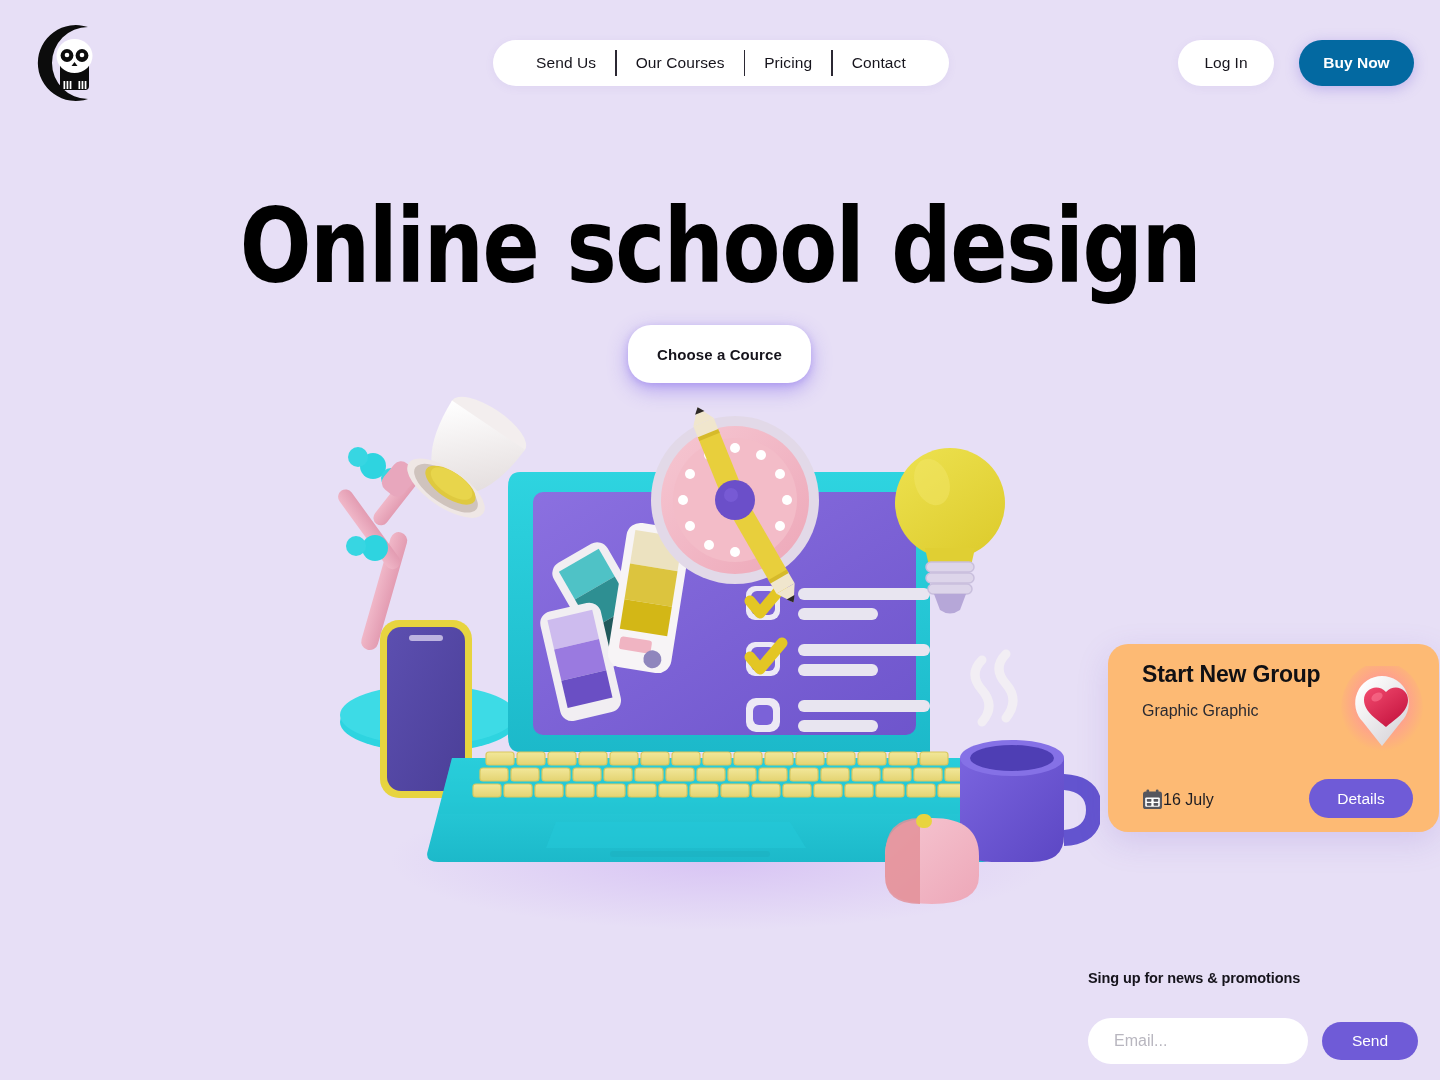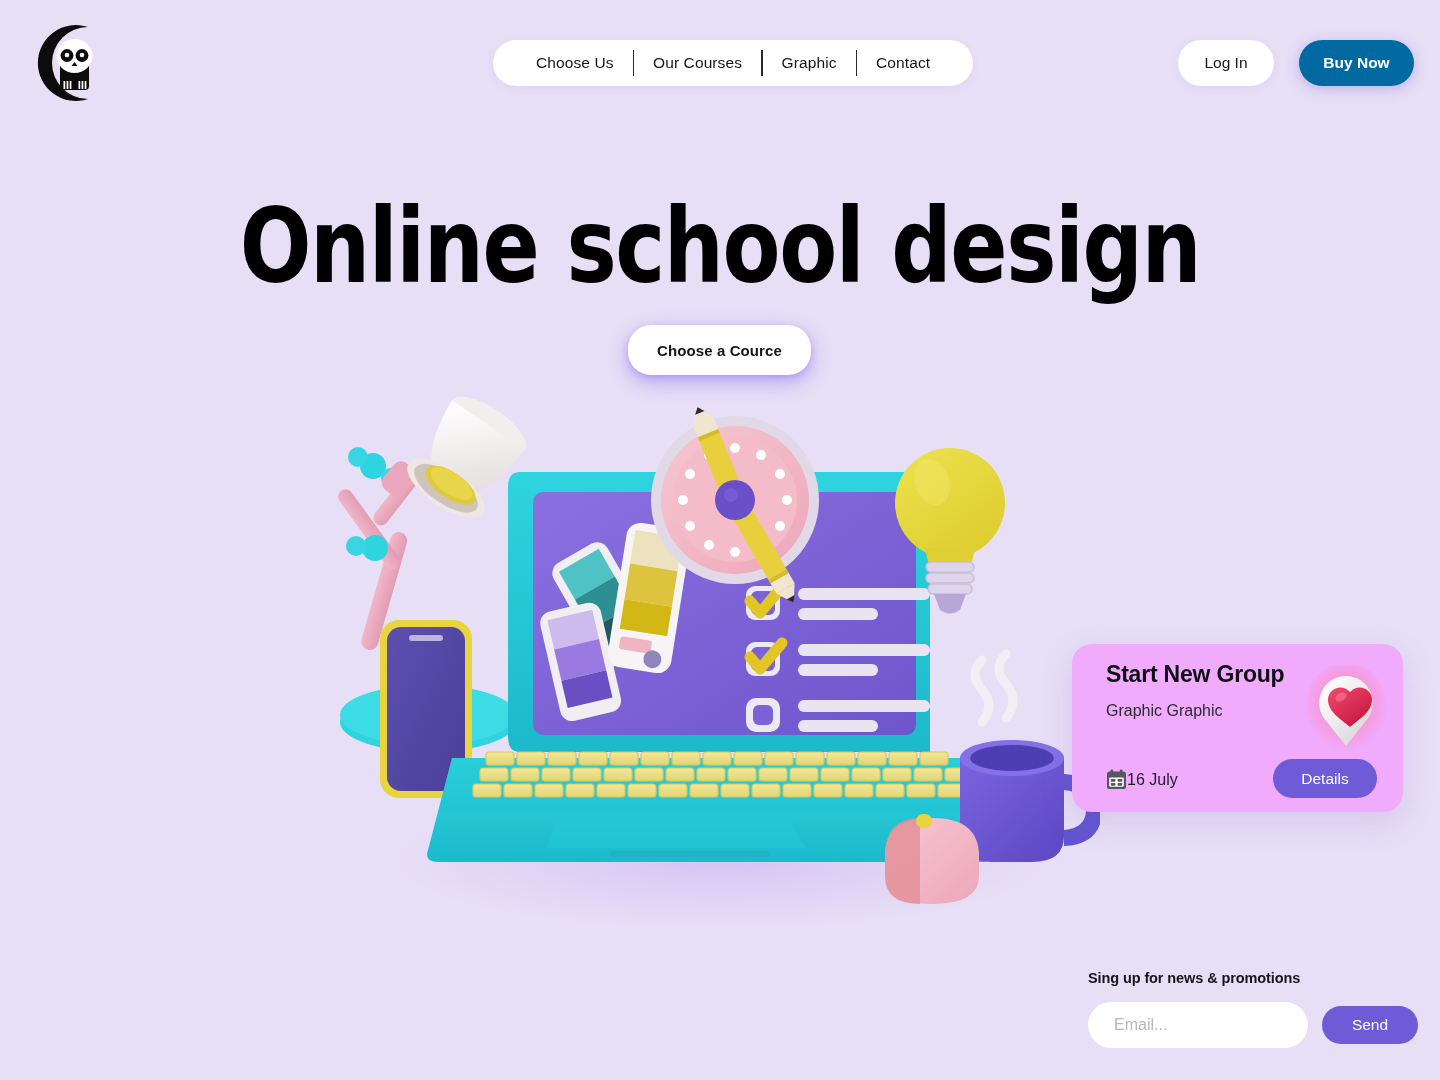--- a/index.html
+++ b/index.html
@@ -116,21 +116,21 @@
     transform: scaleY(1.18) scaleX(0.96);
     transform-origin: center top;
     z-index: 30;
   }
 
   .btn-course {
     position: absolute;
     left: 628px;
     top: 325px;
     width: 183px;
-    height: 50px;
+    height: 58px;
     background: #ffffff;
     border: none;
     border-radius: 23px;
     font-family: "Liberation Sans", sans-serif;
     font-size: 15px;
     font-weight: bold;
     color: #16141c;
     letter-spacing: 0.1px;
     cursor: pointer;
     box-shadow: 0 7px 20px rgba(120, 90, 235, 0.45),
@@ -145,25 +145,25 @@
     top: 370px;
     width: 780px;
     height: 570px;
     z-index: 10;
   }
   .illus svg { display: block; width: 780px; height: 570px; }
 
   
   .event-card {
     position: absolute;
-    left: 1072px;
+    left: 1108px;
     top: 644px;
     width: 331px;
-    height: 168px;
-    background: #f0abfc;
+    height: 188px;
+    background: #fdba74;
     border-radius: 20px;
     box-shadow: 0 10px 32px rgba(120, 90, 200, 0.18);
     z-index: 50;
   }
 
   .card-title {
     position: absolute;
     left: 34px;
     top: 17px;
     font-size: 23px;
@@ -225,21 +225,21 @@
     top: 970px;
     width: 330px;
     z-index: 50;
   }
 
   .news-label {
     font-size: 14.5px;
     font-weight: bold;
     color: #16141c;
     letter-spacing: -0.1px;
-    margin-bottom: 16px;
+    margin-bottom: 32px;
   }
 
   .news-row { display: flex; align-items: center; gap: 14px; }
 
   .news-input {
     width: 220px;
     height: 46px;
     background: #ffffff;
     border: none;
     border-radius: 23px;
@@ -286,25 +286,25 @@
           <rect x="40.6" y="64" width="1.7" height="8"></rect>
           <rect x="43.7" y="64" width="1.7" height="8"></rect>
           <rect x="52.5" y="64" width="1.7" height="8"></rect>
           <rect x="55.6" y="64" width="1.7" height="8"></rect>
           <rect x="58.7" y="64" width="1.7" height="8"></rect>
         </g>
       </svg>
     </div>
 
     <nav class="nav-pill">
-      <span class="nav-item">Choose Us</span>
+      <span class="nav-item">Send Us</span>
       <span class="nav-divider"></span>
       <span class="nav-item">Our Courses</span>
       <span class="nav-divider"></span>
-      <span class="nav-item">Graphic</span>
+      <span class="nav-item">Pricing</span>
       <span class="nav-divider"></span>
       <span class="nav-item">Contact</span>
     </nav>
 
     <button class="btn-login">Log In</button>
     <button class="btn-buy">Buy Now</button>
   </div>
 
   <h1 class="hero-title">Online school design</h1>
   <button class="btn-course">Choose a Cource</button>

